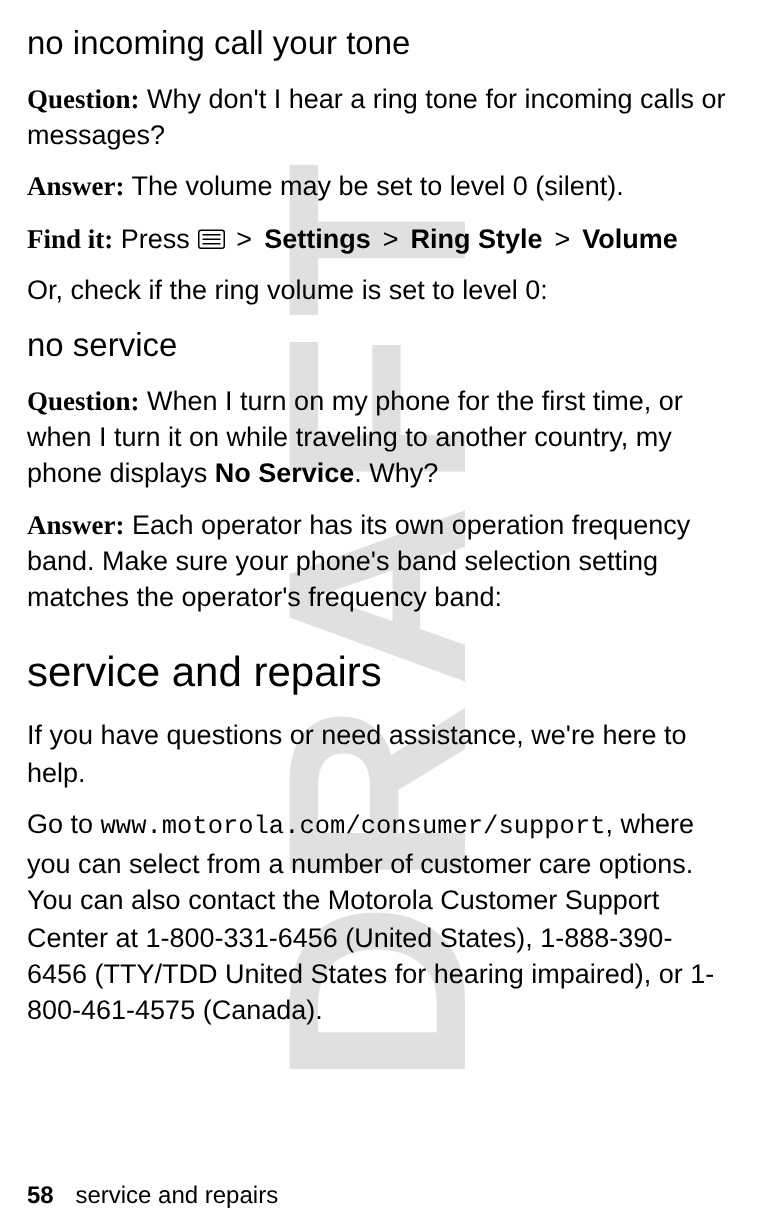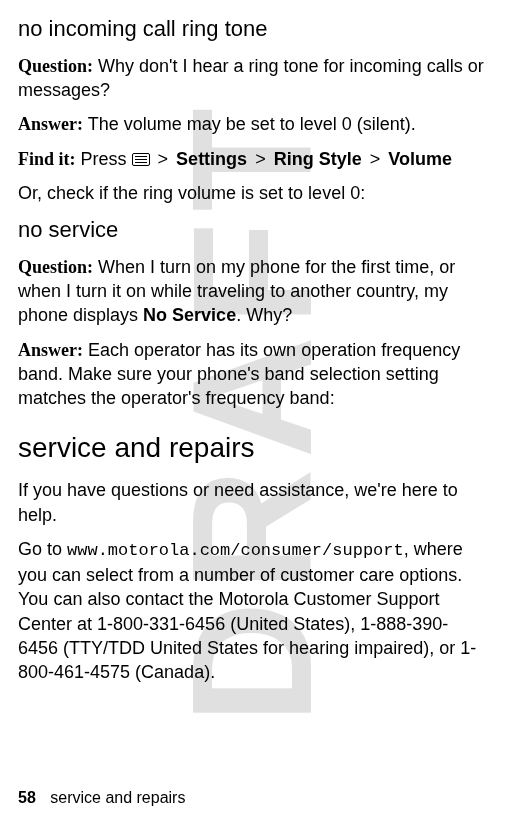--- a/index.html
+++ b/index.html
@@ -58,21 +58,21 @@
   }
   .footer .pg { font-weight: 700; margin-right: 10px; }
 </style>
 </head>
 <body>
 
 <div class="watermark">DRAFT</div>
 
 <div class="content">
 
-  <h2>no incoming call ring tone</h2>
+  <h2>no incoming call your tone</h2>
 
   <p>
     <span class="bold">Question:</span>
     <span>Why don't I hear a ring tone for incoming calls or messages?</span>
   </p>
 
   <p>
     <span class="bold">Answer:</span>
     <span>The volume may be set to level 0 (silent).</span>
   </p>

